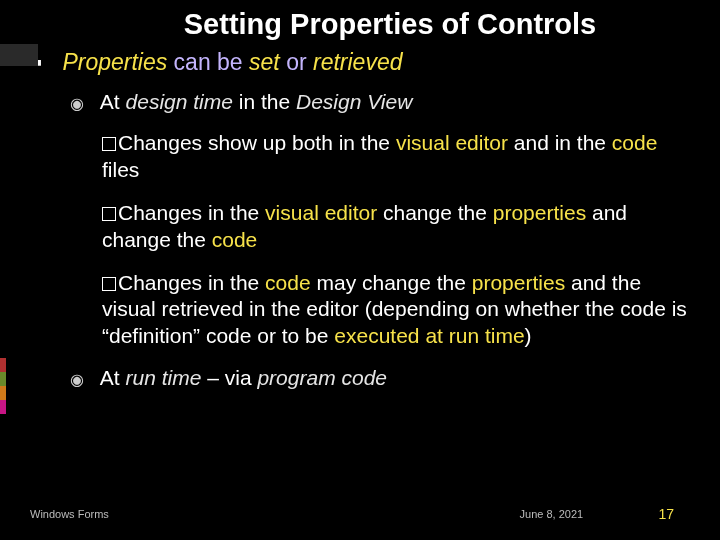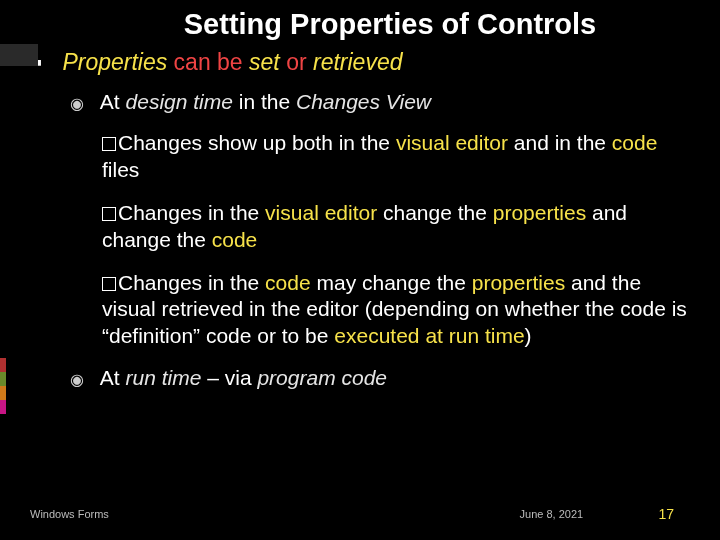--- a/index.html
+++ b/index.html
@@ -48,21 +48,21 @@
     margin-bottom: 8px;
     padding-left: 60px;
   }
   .lvl1 {
     font-size: 23px;
     font-style: italic;
     margin: 4px 0 14px 4px;
   }
   .lvl1 .bullet { font-style: normal; display: inline-block; width: 22px; }
   .em1 { color: #f7e24a; }
-  .plain1 { font-style: normal; color: #ef4444; }
+  .plain1 { font-style: normal; color: #c4b5fd; }
 
   .lvl2 {
     font-size: 21px;
     margin: 0 0 16px 40px;
     font-style: italic;
   }
   .lvl2 .bullet { font-style: normal; display: inline-block; width: 24px; color: #ccc; font-size: 16px; }
   .em2 { color: #e5e5e5; }
   .plain2 { font-style: normal; color: #fff; }
 
@@ -112,21 +112,21 @@
 
   <h1 class="title">Setting Properties of Controls</h1>
 
   <p class="lvl1">
     <span class="bullet">▪</span>
     <span class="em1">Properties</span><span class="plain1"> can be </span><span class="em1">set</span><span class="plain1"> or </span><span class="em1">retrieved</span>
   </p>
 
   <p class="lvl2">
     <span class="bullet">◉</span>
-    <span class="plain2">At </span><span class="em2">design time</span><span class="plain2"> in the </span><span class="em2">Changes View</span>
+    <span class="plain2">At </span><span class="em2">design time</span><span class="plain2"> in the </span><span class="em2">Design View</span>
   </p>
 
   <div id="lvl3-container">
       <p class="lvl3"><span class="glyph"></span><span>Changes show up both in the </span><span class="em3">visual editor</span><span> and in the </span><span class="em3">code</span><span> files</span></p>
       <p class="lvl3"><span class="glyph"></span><span>Changes in the </span><span class="em3">visual editor</span><span> change the </span><span class="em3">properties</span><span> and change the </span><span class="em3">code</span></p>
       <p class="lvl3"><span class="glyph"></span><span>Changes in the </span><span class="em3">code</span><span> may change the </span><span class="em3">properties</span><span> and the visual retrieved in the editor (depending on whether the code is “definition” code or to be </span><span class="em3">executed at run time</span><span>)</span></p>
     </div>
 
   <p class="lvl2">
     <span class="bullet">◉</span>

